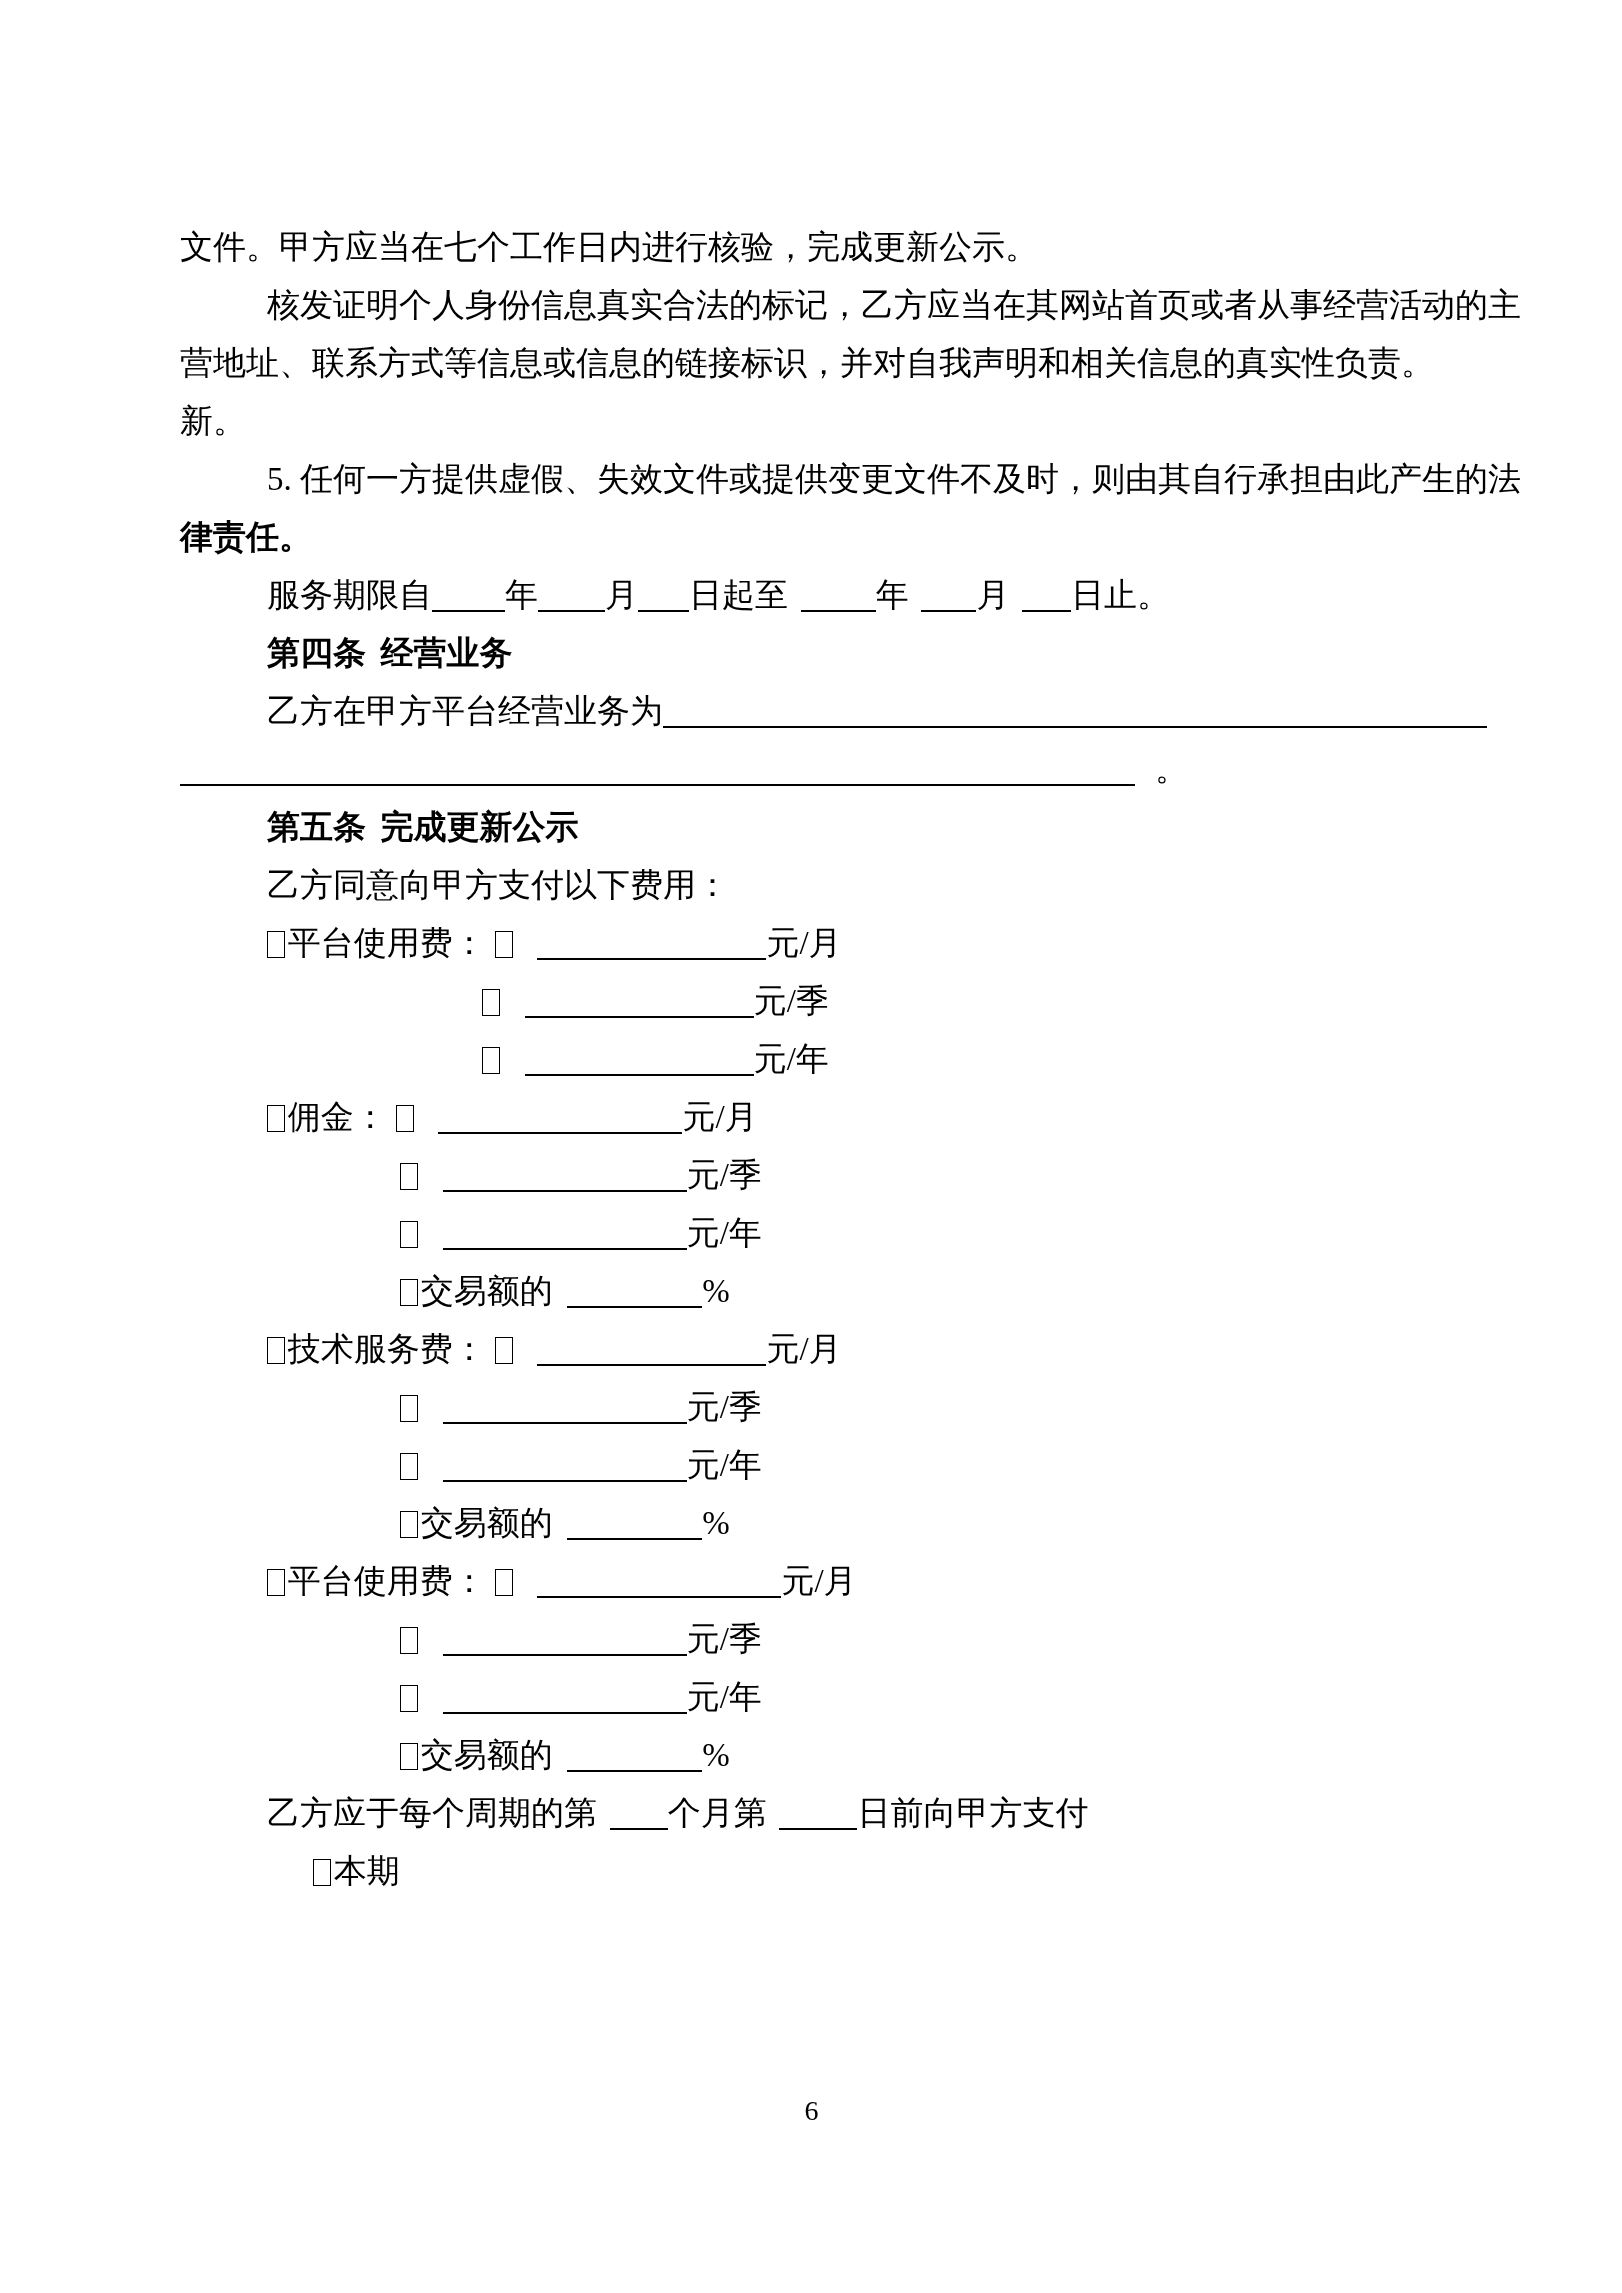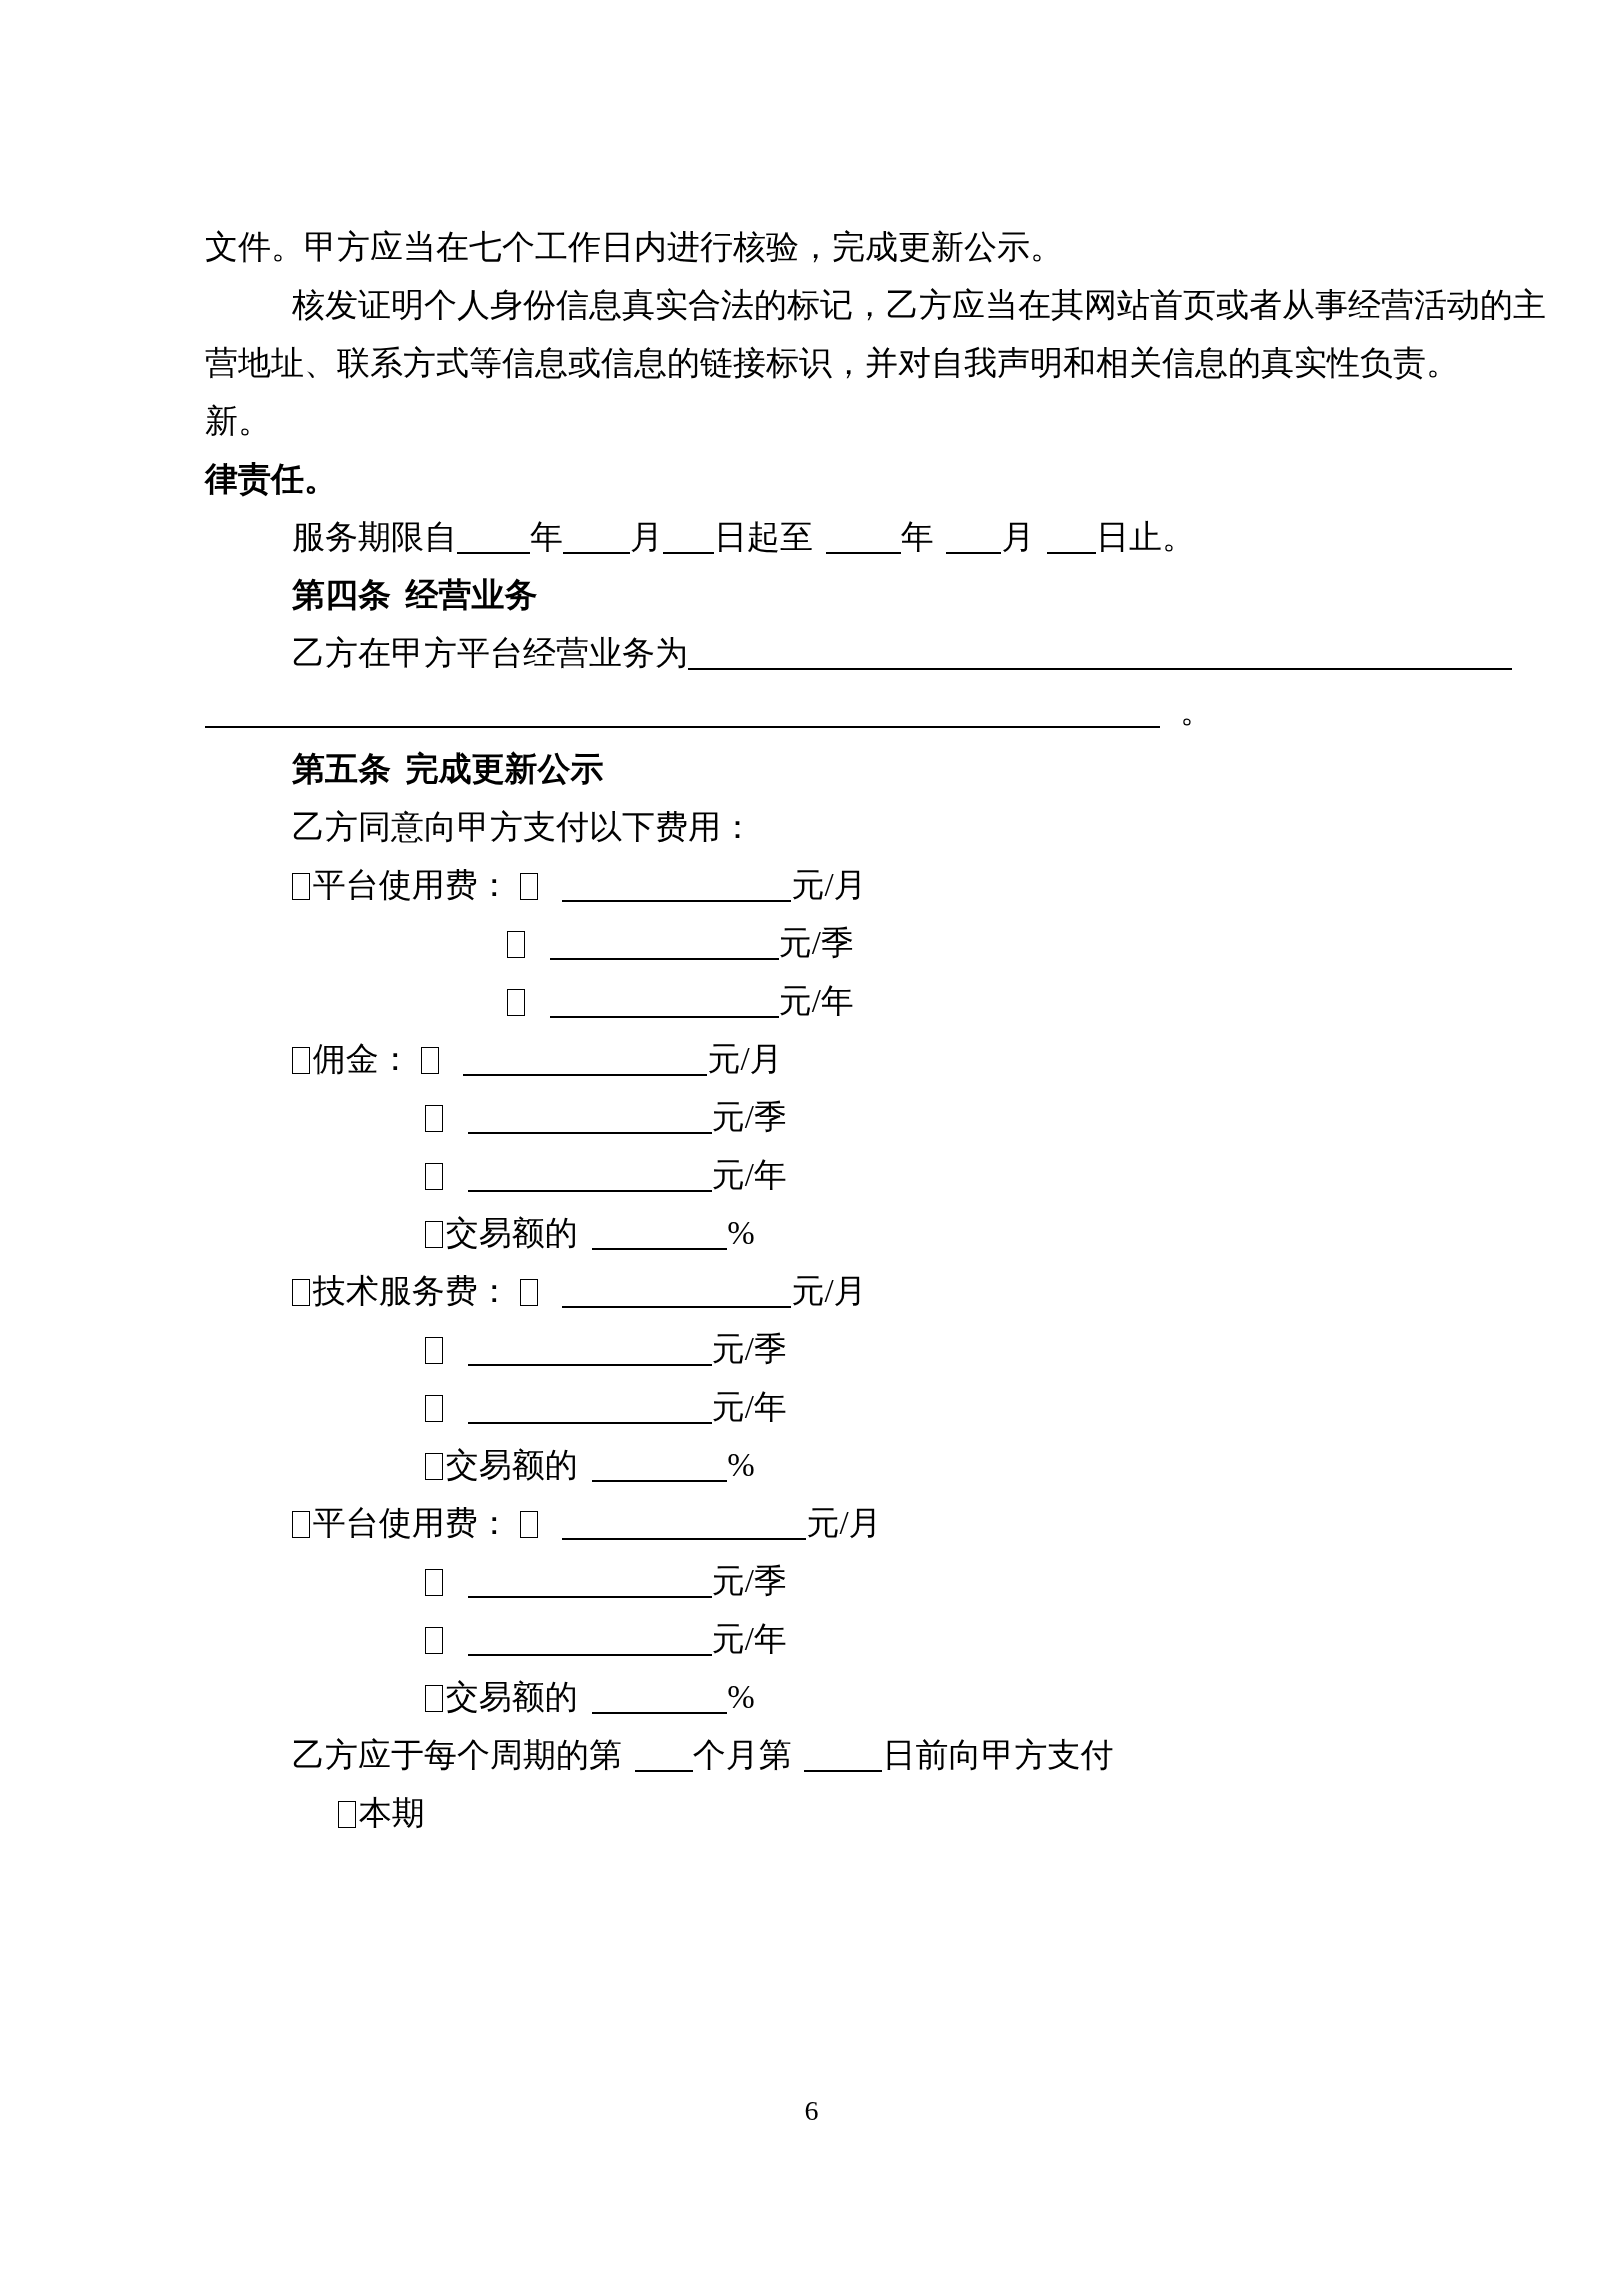--- a/index.html
+++ b/index.html
@@ -6,21 +6,21 @@
   body {
     width: 1623px; height: 2294px;
     background: #ffffff;
     color: #000000;
     font-family: "Liberation Serif", "DejaVu Serif", serif;
     position: relative;
     overflow: hidden;
   }
   #content {
     position: absolute;
-    left: 205px; top: 218px;
+    left: 180px; top: 218px;
     width: 1304px;
   }
   .line {
     height: 58px;
     line-height: 58px;
     font-size: 33px;
     white-space: nowrap;
   }
   .line.fill {
     text-align: justify;
@@ -53,20 +53,21 @@
   }
 </style>
 </head>
 <body>
 
 <div id="content">
     <div class="line" style="padding-left: 0px;"><span>文件。甲方应当在七个工作日内进行核验，完成更新公示。</span></div>
     <div class="line fill" style="padding-left: 87px;"><span>核发证明个人身份信息真实合法的标记，乙方应当在其网站首页或者从事经营活动的主</span></div>
     <div class="line" style="padding-left: 0px;"><span>营地址、联系方式等信息或信息的链接标识，并对自我声明和相关信息的真实性负责。</span></div>
     <div class="line" style="padding-left: 0px;"><span>新。</span></div>
+    <div class="line fill" style="padding-left: 87px;"><span>5. 任何一方提供虚假、失效文件或提供变更文件不及时，则由其自行承担由此产生的法</span></div>
     <div class="line" style="padding-left: 0px; font-weight: bold;"><span>律责任。</span></div>
     <div class="line" style="padding-left: 87px;"><span>服务期限自</span><span class="blank" style="width: 73px;"></span><span>年</span><span class="blank" style="width: 67px;"></span><span>月</span><span class="blank" style="width: 51px;"></span><span>日起至</span><span class="gap" style="width: 12.7px;"></span><span class="blank" style="width: 75px;"></span><span>年</span><span class="gap" style="width: 12.7px;"></span><span class="blank" style="width: 55px;"></span><span>月</span><span class="gap" style="width: 12.7px;"></span><span class="blank" style="width: 49px;"></span><span>日止。</span></div>
     <div class="line bold" style="padding-left: 87px;"><span>第四条</span><span class="gap" style="width: 14.5px;"></span><span>经营业务</span></div>
     <div class="line" style="padding-left: 87px; text-align: right;"><span>乙方在甲方平台经营业务为</span><span class="blank" style="width: 824px;"></span></div>
     <div class="line" style="padding-left: 0px;"><span class="blank" style="width: 955px;"></span><span class="gap" style="width: 20px;"></span><span>。</span></div>
     <div class="line bold" style="padding-left: 87px;"><span>第五条</span><span class="gap" style="width: 14.5px;"></span><span>完成更新公示</span></div>
     <div class="line" style="padding-left: 87px;"><span>乙方同意向甲方支付以下费用：</span></div>
     <div class="line" style="padding-left: 87px;"><span class="cb"></span><span>平台使用费：</span><span class="gap" style="width: 9px;"></span><span class="cb"></span><span class="gap" style="width: 22px;"></span><span class="blank" style="width: 229px;"></span><span>元/月</span></div>
     <div class="line" style="padding-left: 302px;"><span class="cb"></span><span class="gap" style="width: 22px;"></span><span class="blank" style="width: 229px;"></span><span>元/季</span></div>
     <div class="line" style="padding-left: 302px;"><span class="cb"></span><span class="gap" style="width: 22px;"></span><span class="blank" style="width: 229px;"></span><span>元/年</span></div>

